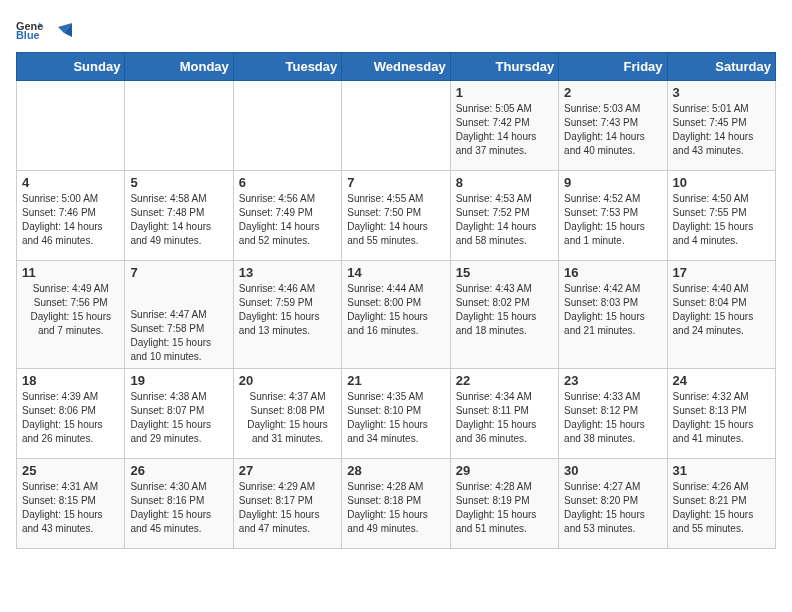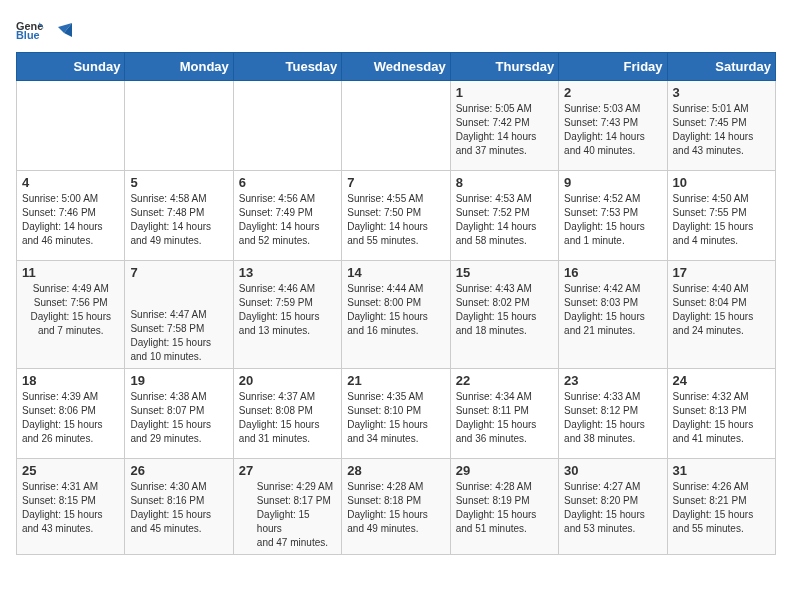--- a/index.html
+++ b/index.html
@@ -260,21 +260,21 @@
         </td>
         <td>
           <span class="day-number">19</span>
           <div class="day-info" style="white-space: pre-line;">Sunrise: 4:38 AM
 Sunset: 8:07 PM
 Daylight: 15 hours
 and 29 minutes.</div>
         </td>
         <td>
           <span class="day-number">20</span>
-          <div class="day-info" style="white-space: pre-line;">Sunrise: 4:37 AM
+          <div class="day-info" style="white-space: pre-line; text-align: center;">Sunrise: 4:37 AM
 Sunset: 8:08 PM
 Daylight: 15 hours
 and 31 minutes.</div>
         </td>
         <td>
           <span class="day-number">21</span>
           <div class="day-info" style="white-space: pre-line;">Sunrise: 4:35 AM
 Sunset: 8:10 PM
 Daylight: 15 hours
 and 34 minutes.</div>
@@ -311,21 +311,21 @@
         </td>
         <td>
           <span class="day-number">26</span>
           <div class="day-info" style="white-space: pre-line;">Sunrise: 4:30 AM
 Sunset: 8:16 PM
 Daylight: 15 hours
 and 45 minutes.</div>
         </td>
         <td>
           <span class="day-number">27</span>
-          <div class="day-info" style="white-space: pre-line; margin-left: 18px;">Sunrise: 4:29 AM
+          <div class="day-info" style="white-space: pre-line;">Sunrise: 4:29 AM
 Sunset: 8:17 PM
 Daylight: 15 hours
 and 47 minutes.</div>
         </td>
         <td>
           <span class="day-number">28</span>
           <div class="day-info" style="white-space: pre-line;">Sunrise: 4:28 AM
 Sunset: 8:18 PM
 Daylight: 15 hours
 and 49 minutes.</div>

